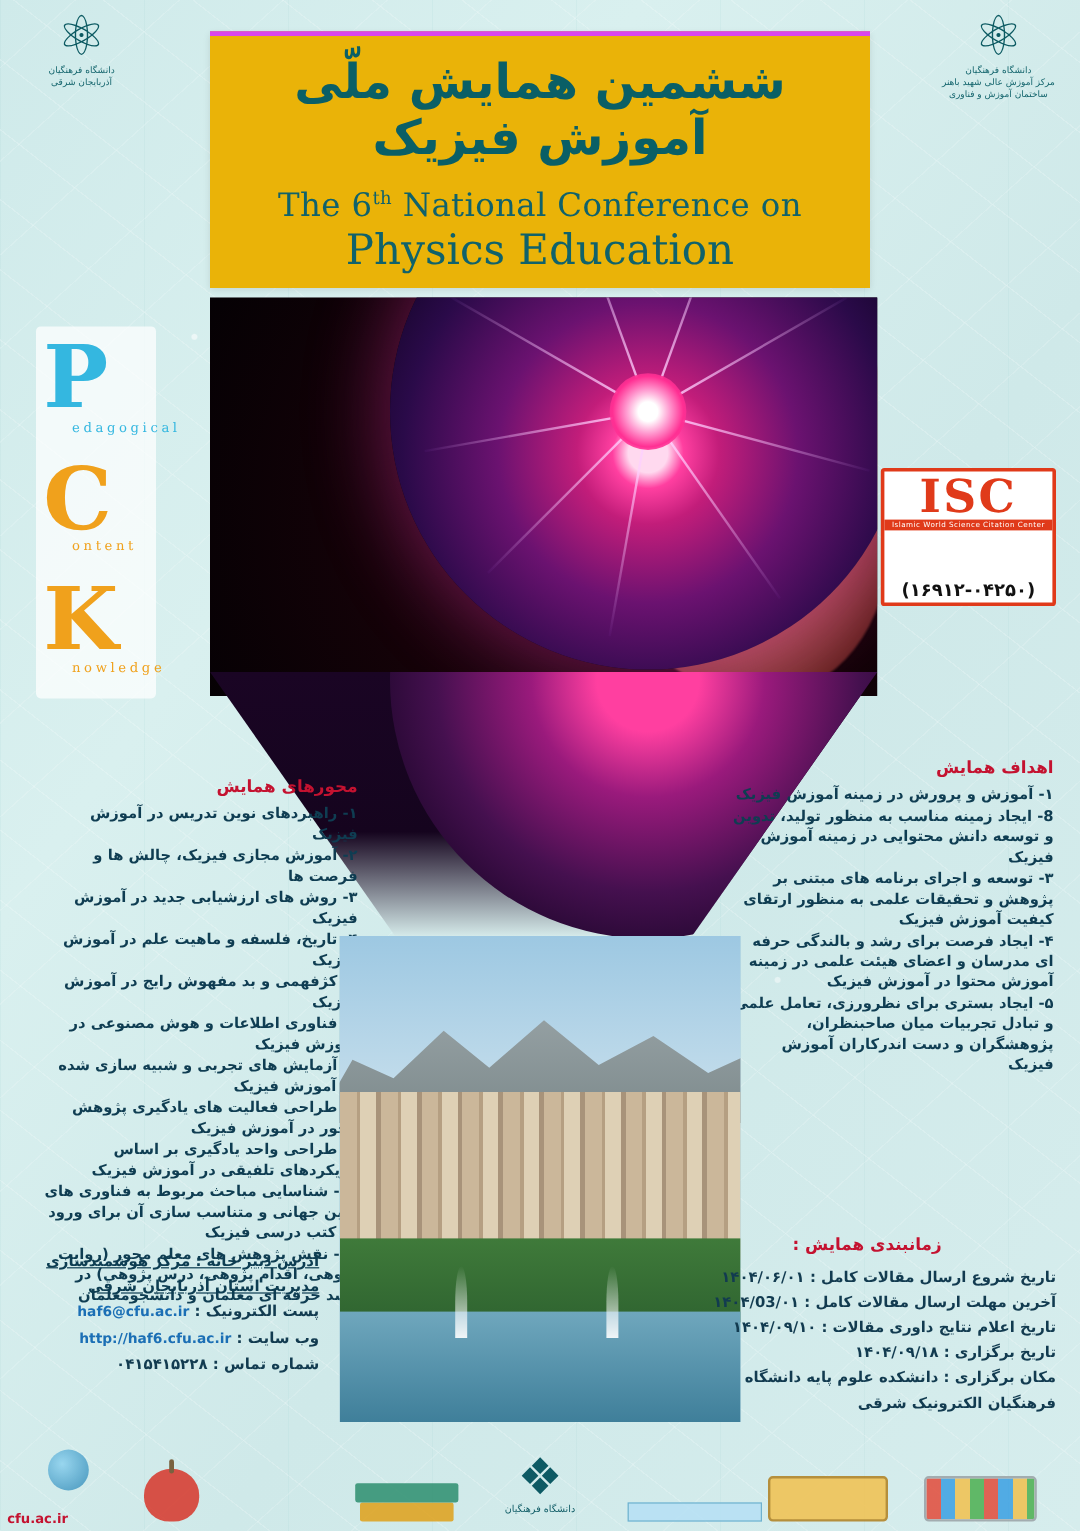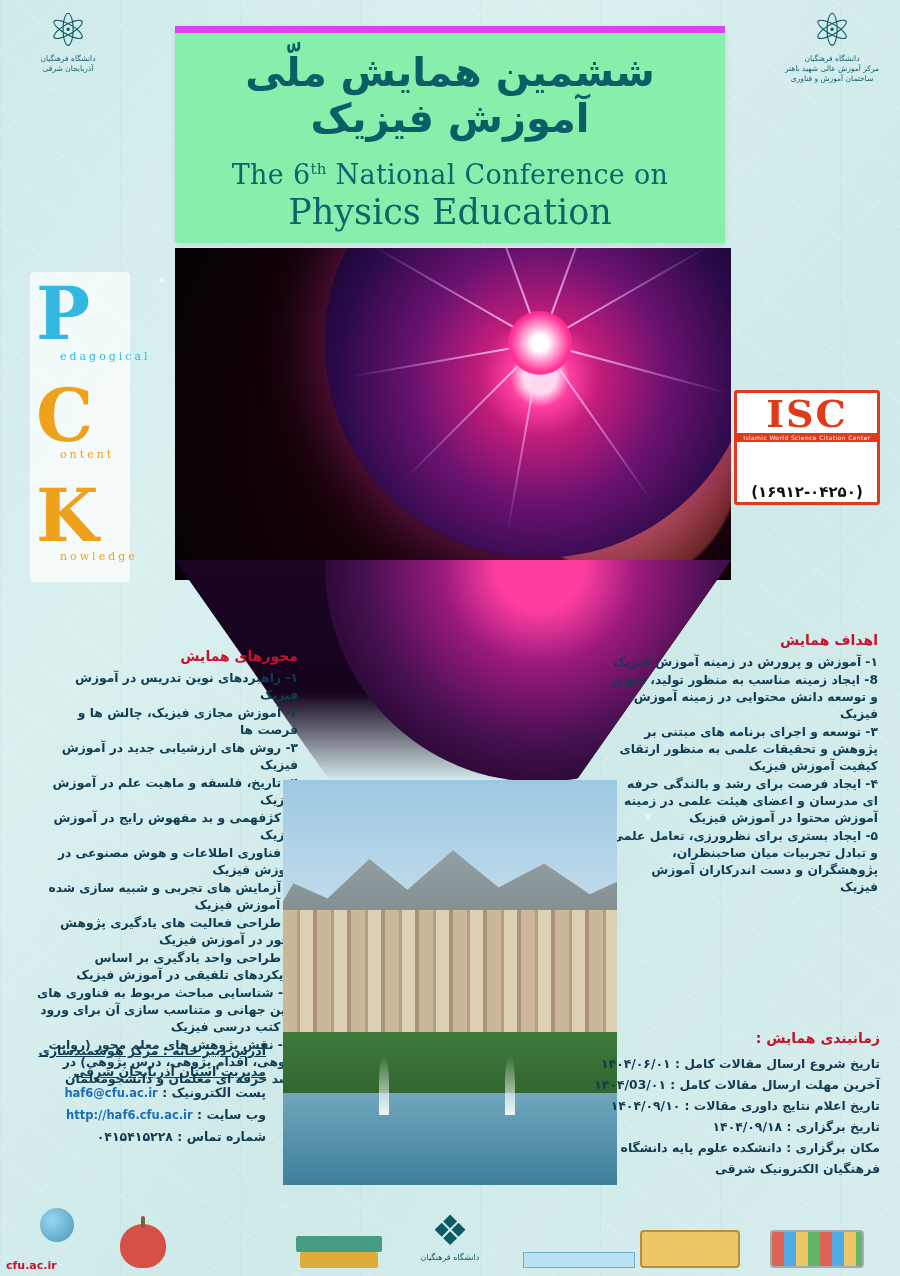--- a/index.html
+++ b/index.html
@@ -37,22 +37,22 @@
       repeating-linear-gradient(90deg, rgba(140,200,200,.18) 0 1px, rgba(0,0,0,0) 1px 120px);
   }
 
   
   .title-band {
     position: absolute;
     left: 175px;
     top: 26px;
     width: 550px;
     height: 210px;
-    background: #86efac;
-    border-top: 7px solid #d946ef;
+    background: #eab308;
+    border-top: 4px solid #d946ef;
     box-shadow: 0 2px 6px rgba(0,0,0,.10);
     text-align: center;
   }
   .fa-title {
     margin: 16px 0 4px 0;
     font-size: 40px;
     font-weight: bold;
     color: #0a5f66;
     letter-spacing: 0px;
     font-family: "DejaVu Sans", sans-serif;
@@ -299,23 +299,24 @@
     right: 20px;
     top: 1028px;
     width: 300px;
     text-align: right;
     font-size: 12.4px;
     line-height: 21px;
     color: #123b50;
     font-weight: bold;
   }
   .sched h3 {
-    margin: 0 0 4px 0;
+    margin: 0 15px 4px 0;
     font-size: 14px;
     color: #c41230;
+    text-align: center;
   }
 
   .bottom-logo {
     position: absolute;
     left: 50%;
     transform: translateX(-50%);
     bottom: 14px;
     width: 150px;
     text-align: center;
     color: #0d5a64;

